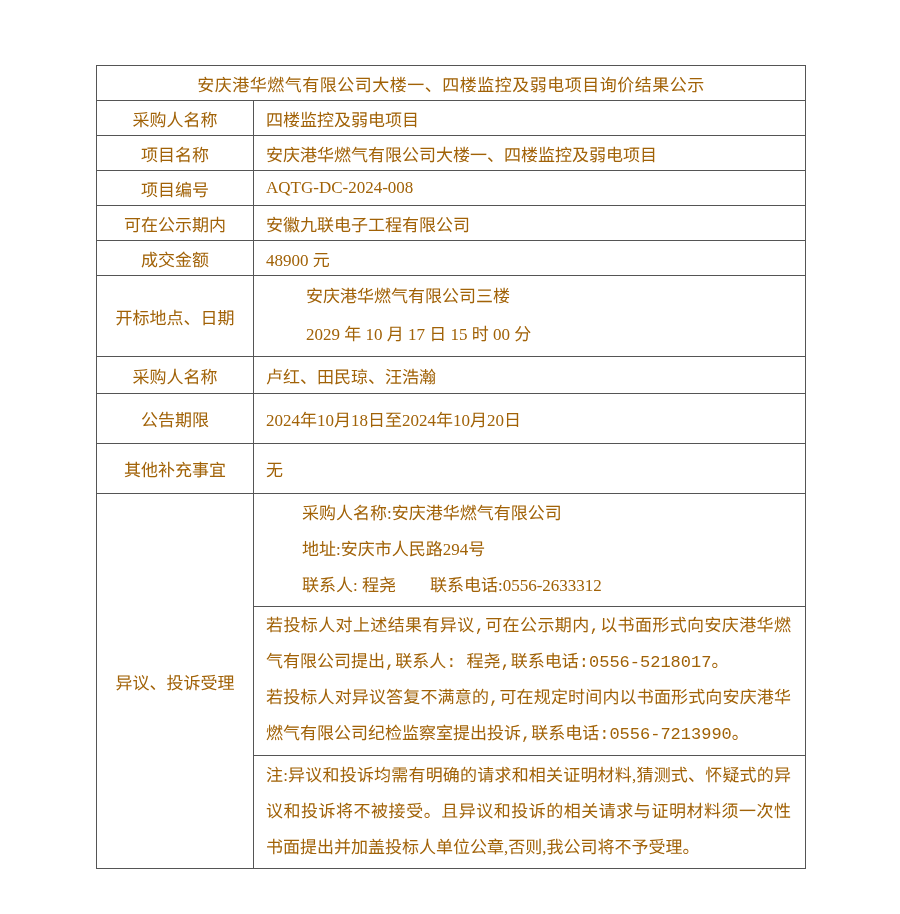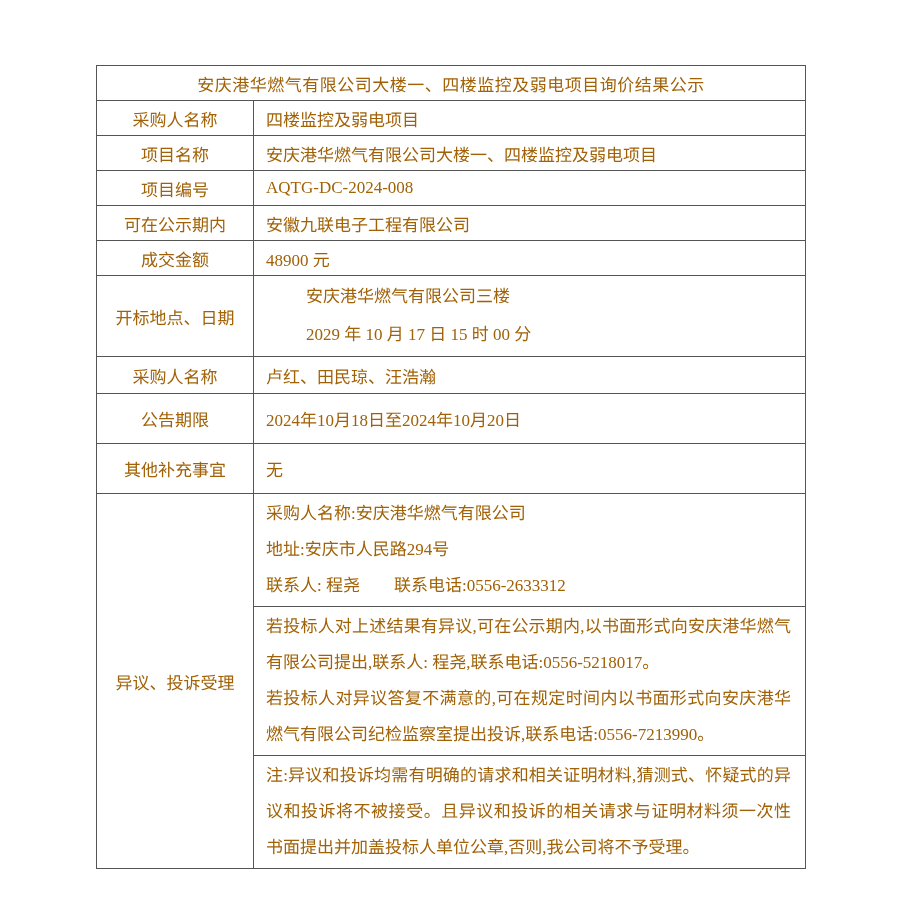--- a/index.html
+++ b/index.html
@@ -44,24 +44,24 @@
   }
   td.value {
     text-align: left;
     padding: 2px 14px 2px 12px;
   }
   tr.r-std td { height: 35px; }
   tr.r-open td { height: 76px; }
   tr.r-experts td { height: 37px; }
   tr.r-wide td { height: 50px; }
   tr.r-sub1 td.value { height: 104px; }
-  tr.r-sub2 td.value { height: 145px; }
+  tr.r-sub2 td.value { height: 145px; font-family: Liberation Mono, monospace; }
   tr.r-sub3 td.value { height: 106px; }
   .line { line-height: 38px; margin-left: 40px; }
-  .line36 { line-height: 36px; }
+  .line36 { line-height: 36px; margin-left: 36px; }
   .pre { white-space: pre-wrap; }
   td.sub p {
     margin: 0;
     line-height: 36px;
     text-align: justify;
   }
 </style>
 </head>
 <body>
 

